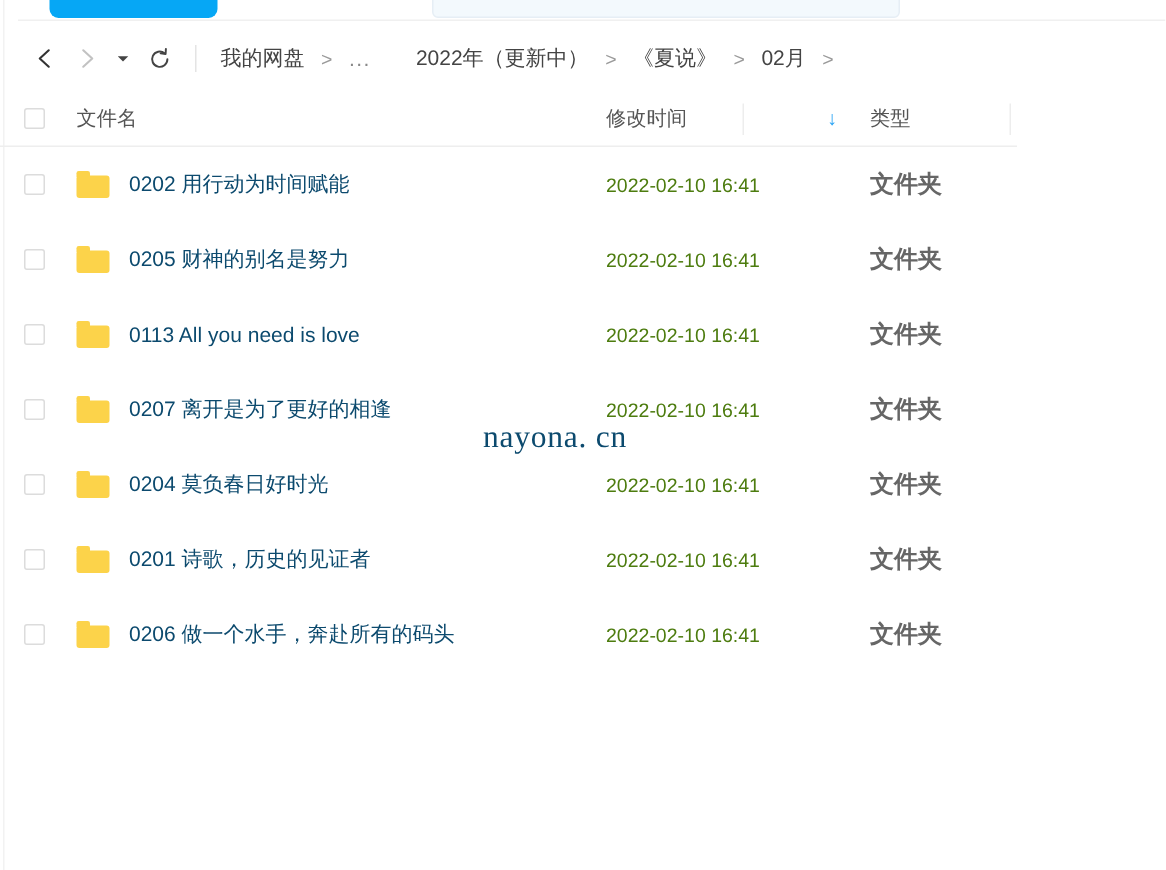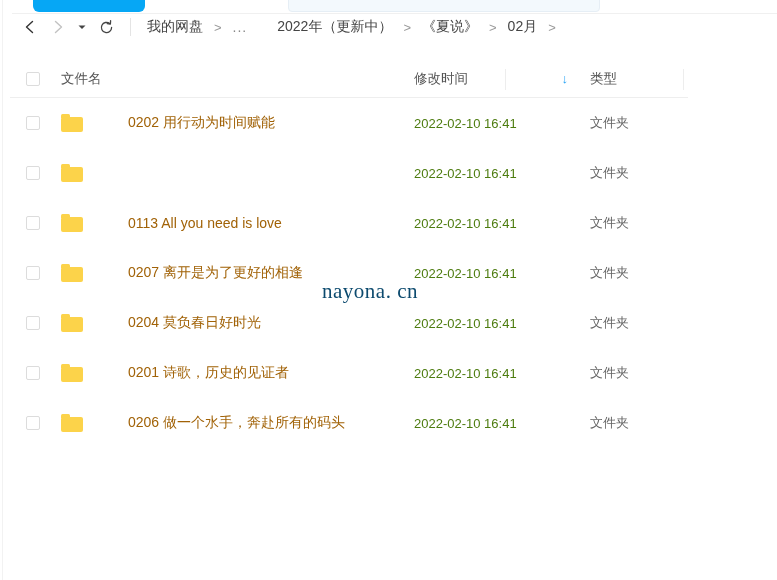--- a/index.html
+++ b/index.html
@@ -51,21 +51,21 @@
   .left-edge {
     position: absolute;
     left: 2px; top: 0;
     width: 1px; height: 580px;
     background: #f2f2f2;
   }
 
   
   .navbar {
     position: absolute;
-    left: 0; top: 4px;
+    left: 0; top: 16px;
     width: 777px; height: 46px;
     display: flex;
     align-items: center;
     padding-left: 16px;
   }
   .nav-icon {
     width: 28px; height: 28px;
     display: flex;
     align-items: center;
     justify-content: center;
@@ -98,21 +98,21 @@
   .crumb.ellipsis { color: #888888; letter-spacing: 1px; }
   .crumb-sep {
     color: #9a9a9a;
     padding: 0 9px;
     font-size: 13px;
   }
 
   
   .table {
     position: absolute;
-    left: 10px; top: 60px;
+    left: 0; top: 60px;
     width: 678px;
   }
   .thead {
     position: relative;
     height: 38px;
     display: flex;
     align-items: center;
     border-bottom: 1px solid #eeeeee;
   }
   .col-check {
@@ -194,35 +194,35 @@
   }
   .folder-icon .body {
     position: absolute;
     left: 0; top: 3px;
     width: 22px; height: 15px;
     background: #fcd34a;
     border-radius: 2px;
   }
   .file-name {
     font-size: 14px;
-    color: #a16207;
+    color: #0c4a6e;
     white-space: nowrap;
     overflow: hidden;
     text-overflow: ellipsis;
-    margin-left: 32px;
   }
   .cell-time {
     font-size: 13px;
     color: #4d7c0f;
     white-space: nowrap;
   }
   .cell-type {
-    font-size: 13px;
+    font-size: 16px;
     color: #666666;
     white-space: nowrap;
+    font-weight: bold;
   }
 
   
   .watermark {
     position: absolute;
     left: 322px; top: 279px;
     font-family: "Liberation Serif", "DejaVu Serif", serif;
     font-size: 21px;
     color: #0c4a6e;
     letter-spacing: 0.5px;
@@ -320,20 +320,21 @@
       </div>
       <div class="row">
         <div class="col-check">
           <div class="checkbox"></div>
         </div>
         <div class="col-name">
           <span class="folder-icon">
             <span class="tab"></span>
             <span class="body"></span>
           </span>
+          <span class="file-name">0205 财神的别名是努力</span>
         </div>
         <div class="col-time">
           <span class="cell-time">2022-02-10 16:41</span>
         </div>
         <div class="col-type">
           <span class="cell-type">文件夹</span>
         </div>
       </div>
       <div class="row">
         <div class="col-check">

